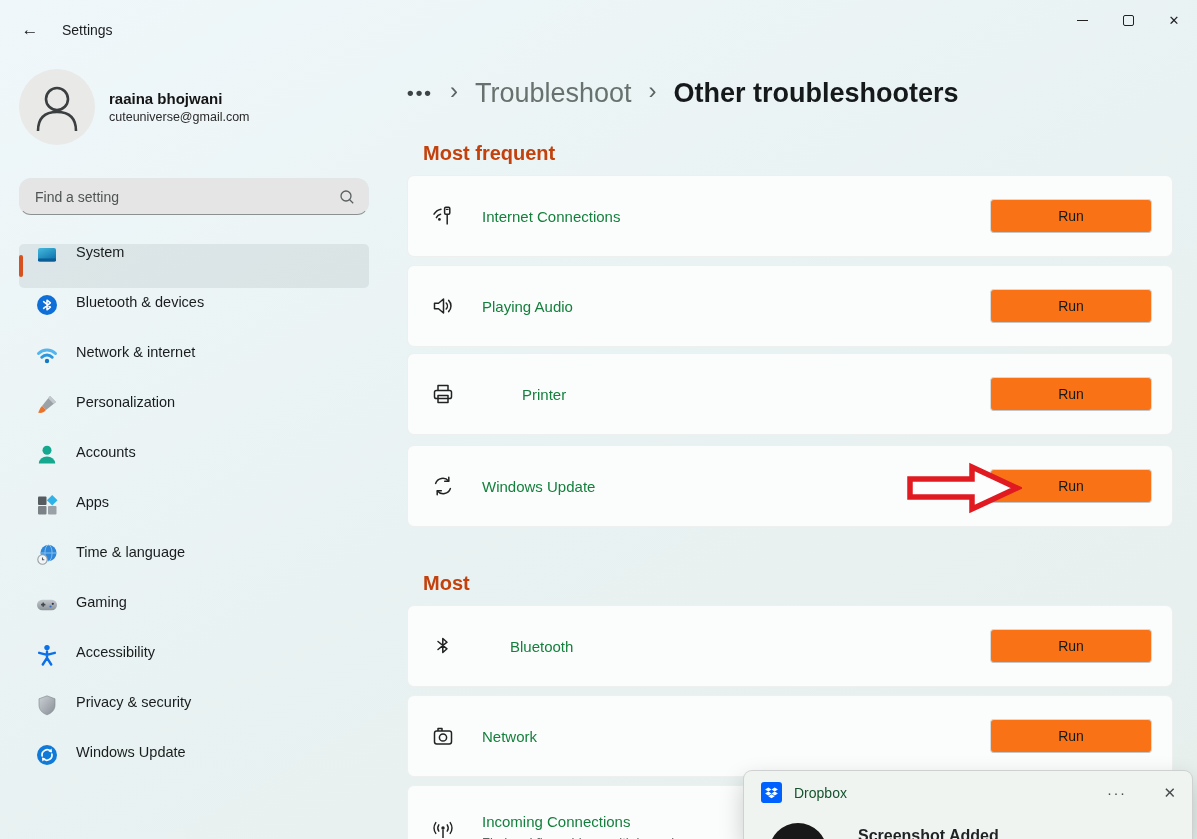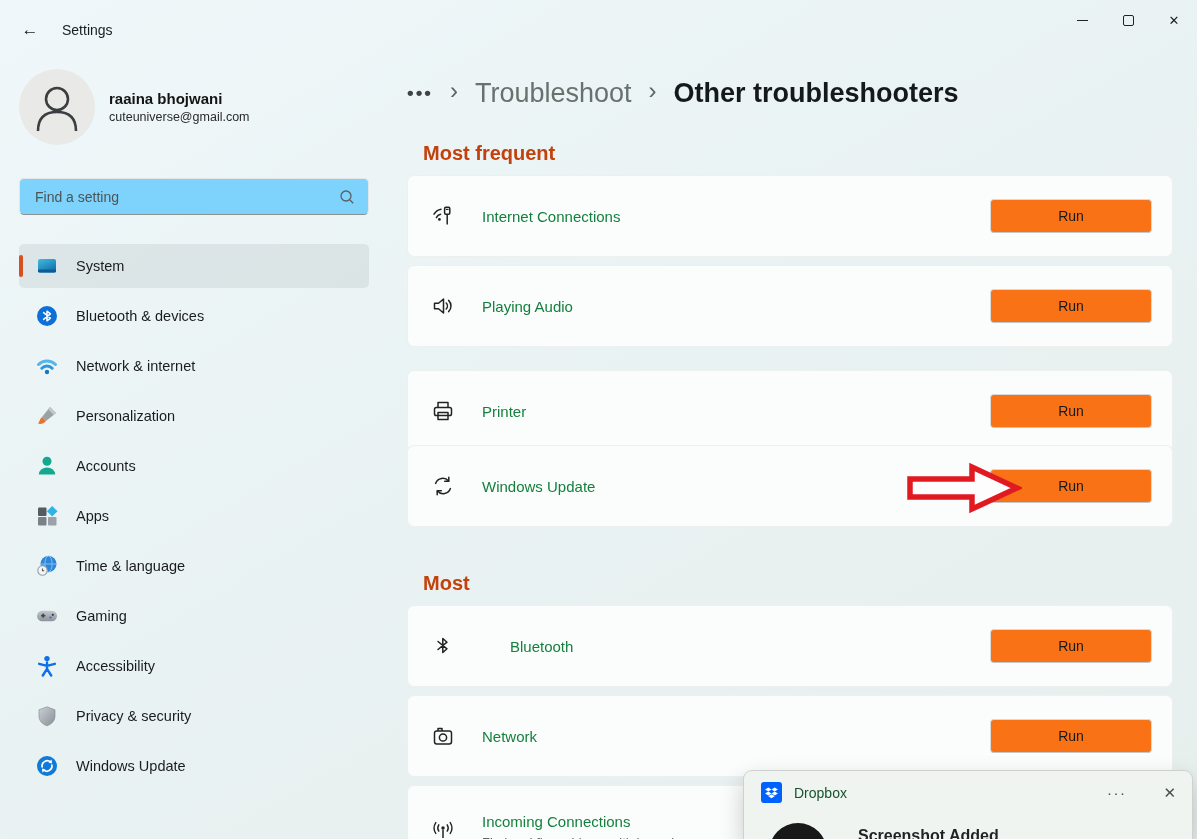--- a/index.html
+++ b/index.html
@@ -21,47 +21,47 @@
   .max-glyph { width:11px; height:11px; border:1.1px solid #222; border-radius:2px; display:block; }
   .close-glyph { font-size:13px; line-height:1; }
   
   .sidebar { position:absolute; left:0; top:48px; width:390px; bottom:0; }
   .profile { position:absolute; left:19px; top:21px; display:flex; align-items:center; }
   .avatar { width:76px; height:76px; border-radius:50%; background:#e9e9e7; display:flex; align-items:center; justify-content:center; overflow:hidden; }
   .profile-text { margin-left:14px; }
   .profile-name { font-size:15px; font-weight:bold; color:#141414; }
   .profile-email { font-size:12.5px; color:#2b2b2b; margin-top:3px; }
   .searchbox { position:absolute; left:19px; top:130px; width:350px; height:37px;
-    background:#7dd3fc; border:1px solid #e3e6e6; border-bottom:1px solid #8b9191; border-radius:5px;
+    background:#e5e5e5; border:1px solid #e3e6e6; border-bottom:1px solid #8b9191; border-radius:12px;
     display:flex; align-items:center; }
   .searchbox input { flex:1; border:none; outline:none; background:transparent; font-family:inherit;
     font-size:14px; color:#444; padding:0 10px 0 15px; }
   .searchbox input::placeholder { color:#4f5454; opacity:1; }
   .search-icon { margin-right:13px; display:flex; }
   .nav { position:absolute; left:19px; top:196px; width:350px; }
   .nav-item { position:relative; height:44px; margin-bottom:6px; border-radius:5px;
-    display:flex; align-items:center; cursor:pointer; }
+    display:flex; cursor:pointer; }
   .nav-item.selected { background:rgba(110,120,120,0.13); }
   .nav-accent { position:absolute; left:0; top:11px; width:3.5px; height:22px; border-radius:2px; }
   .nav-icon { width:22px; height:22px; margin-left:17px; display:flex; align-items:center; justify-content:center; flex:none; }
   .nav-label { margin-left:18px; font-size:14.5px; color:#1a1d1e; }
   
   .main { position:absolute; left:407px; top:0; width:766px; bottom:0; }
   .breadcrumb { position:absolute; left:0; top:70px; height:46px; display:flex; align-items:center; }
   .crumb-ellipsis { font-size:19px; font-weight:bold; letter-spacing:2px; color:#3e4345; cursor:pointer; }
   .crumb-sep { font-size:24px; color:#5c6462; margin:0 17px; padding-bottom:4px; }
   .crumb-parent { font-size:27px; color:#68716d; cursor:pointer; }
   .crumb-current { font-size:27px; font-weight:600; color:#16191a; }
   .section-title { position:absolute; left:16px; font-size:20px; font-weight:bold; color:#c2410c; }
   .st-most { top:142px; }
   .st-other { top:572px; }
   .card { position:absolute; left:0; width:766px; height:82px;
     background:#fbfdfd; border:1px solid rgba(30,40,40,0.06); border-radius:7px;
     display:flex; align-items:center; }
-  .card-1 { top:175px; } .card-2 { top:265px; } .card-3 { top:370px; } .card-4 { top:445px; }
+  .card-1 { top:175px; } .card-2 { top:265px; } .card-3 { top:353px;gap:40px; } .card-4 { top:445px; }
   .card-5 { top:605px;gap:28px; } .card-6 { top:695px; } .card-7 { top:785px; height:92px; }
   .row-icon { width:26px; height:26px; margin-left:22px; display:flex; align-items:center; justify-content:center; flex:none; }
   .row-label { margin-left:26px; font-size:15px; color:#15803d; }
   .row-text-col { margin-left:26px; display:flex; flex-direction:column; }
   .row-desc { font-size:13px; color:#5d6563; margin-top:5px; }
   .run-btn { position:absolute; right:20px; top:50%; transform:translateY(-50%);
     width:162px; height:34px; background:#f97316; border:1px solid #d8dadb; border-bottom-color:#c4c7c8;
     border-radius:4px; font-family:inherit; font-size:14px; color:#17191a; cursor:pointer; }
   
   .red-arrow { position:absolute; left:906px; top:462px; z-index:5; pointer-events:none; }

